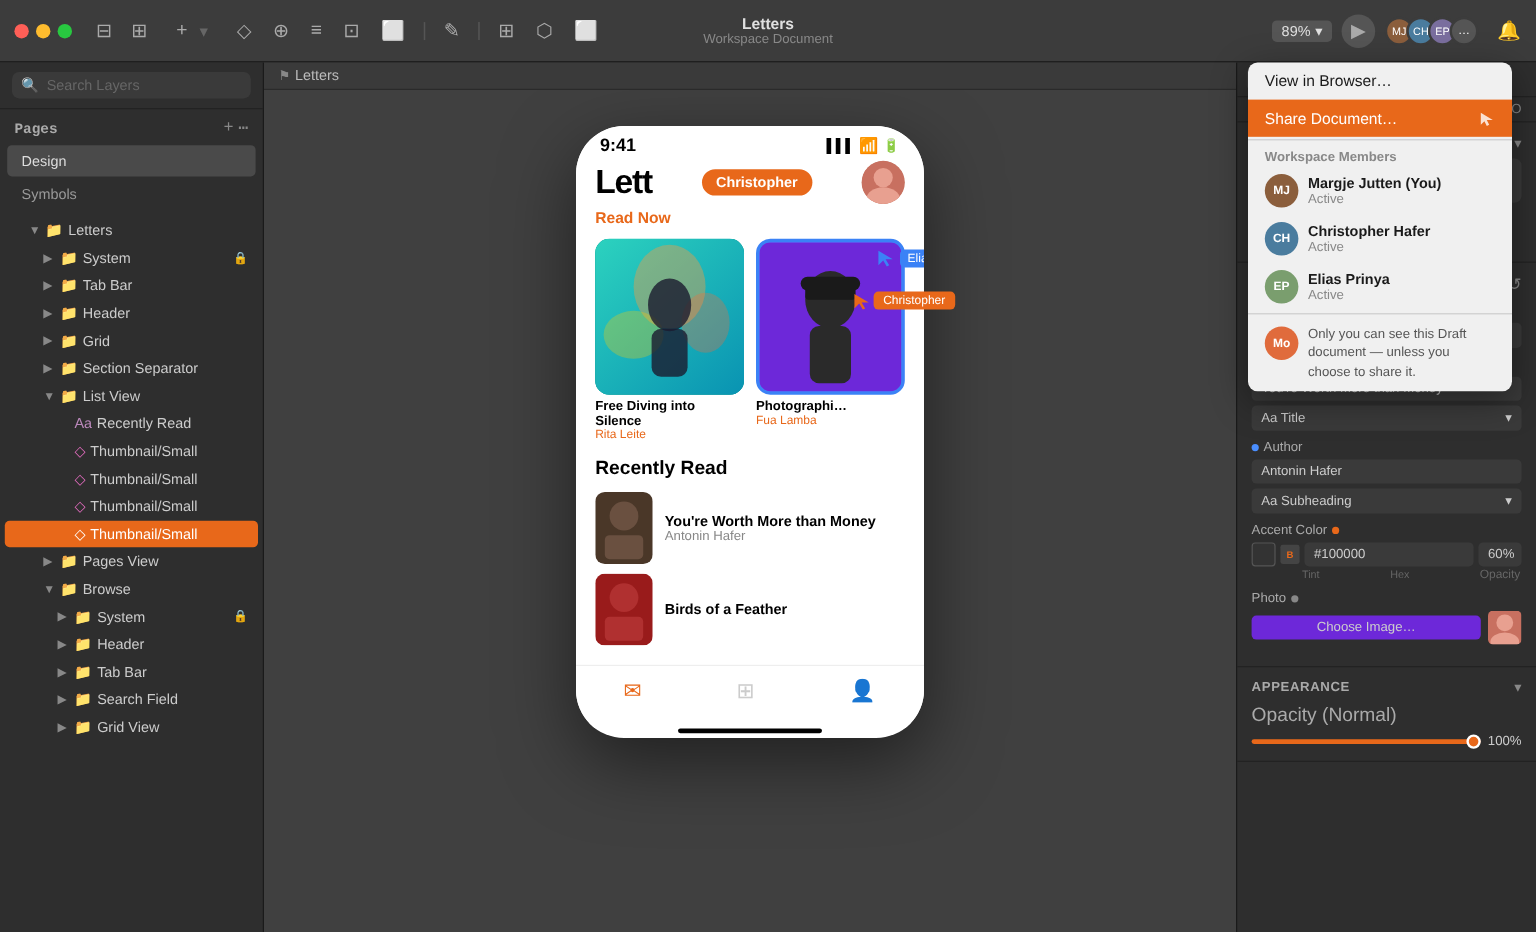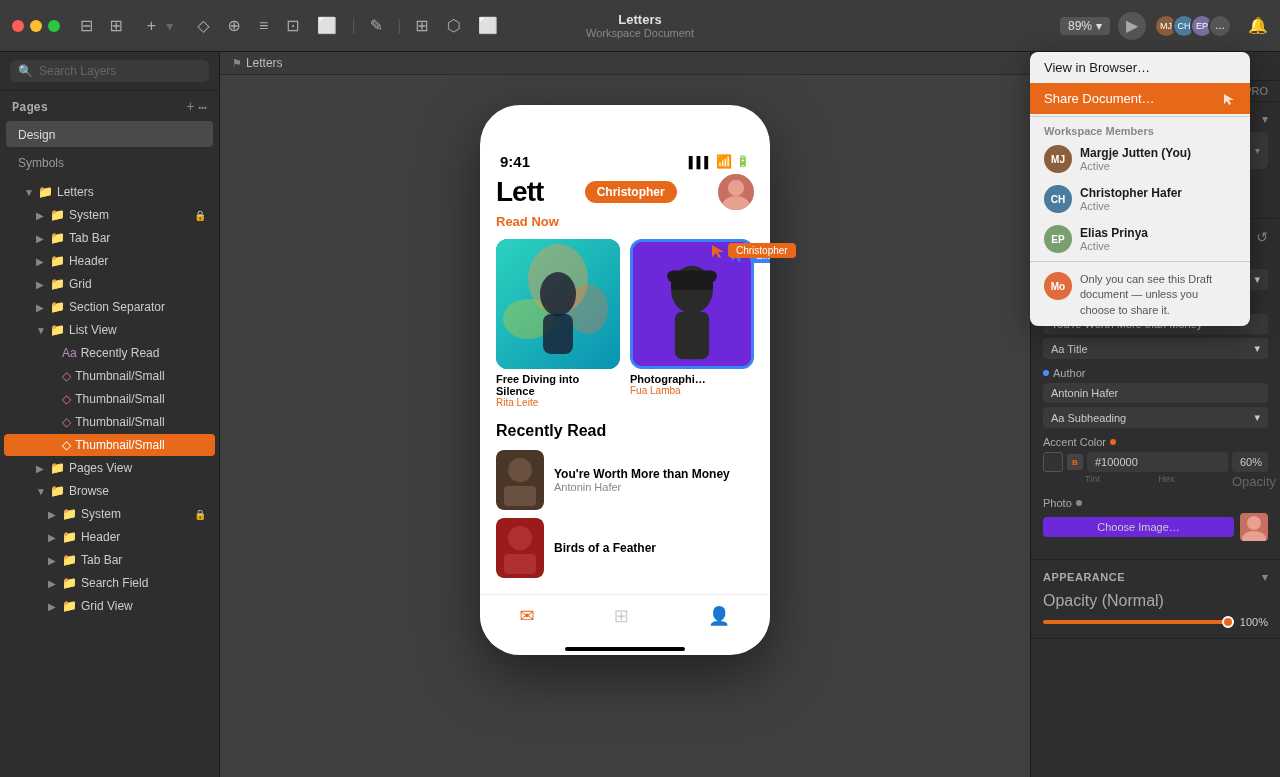--- a/index.html
+++ b/index.html
@@ -64,21 +64,21 @@
 
     
     .canvas { flex: 1; background: #404040; display: flex; flex-direction: column; overflow: hidden; position: relative; }
     .canvas-breadcrumb { background: #3a3a3a; padding: 4px 12px; border-bottom: 1px solid #2a2a2a; display: flex; align-items: center; gap: 4px; }
     .breadcrumb-icon { color: #888; font-size: 11px; }
     .breadcrumb-text { color: #bbb; font-size: 12px; }
     .canvas-content { flex: 1; display: flex; align-items: flex-start; justify-content: center; padding: 20px; overflow: auto; position: relative; }
 
     
     .phone { background: #fff; border-radius: 40px; width: 290px; box-shadow: 0 20px 60px rgba(0,0,0,0.5); overflow: hidden; position: relative; margin-top: 10px; }
-    .phone-status { background: #fff; padding: 8px 20px 4px; display: flex; align-items: center; justify-content: space-between; margin-top: 40px; }
+    .phone-status { background: #fff; padding: 8px 20px 4px; display: flex; align-items: center; justify-content: space-between; }
     .status-time { font-size: 15px; font-weight: 700; color: #000; }
     .status-icons { display: flex; align-items: center; gap: 4px; }
     .status-icon { color: #000; font-size: 11px; }
     .phone-content { padding: 0 16px 16px; background: #fff; }
     .app-header { display: flex; align-items: center; justify-content: space-between; margin-bottom: 12px; }
     .user-tag { background: #e8681a; border-radius: 20px; padding: 4px 12px; color: #fff; font-size: 12px; font-weight: 600; }
     .user-avatar { width: 36px; height: 36px; border-radius: 50%; background: #c87; overflow: hidden; display: flex; align-items: center; justify-content: center; }
     .read-now { color: #e8681a; font-size: 13px; font-weight: 600; margin-top: -8px; margin-bottom: 10px; }
 
     .book-cards { display: flex; gap: 10px; margin-bottom: 14px; }
@@ -99,21 +99,21 @@
 
     .phone-tabs { background: #fff; display: flex; justify-content: space-around; padding: 10px 0 20px; border-top: 1px solid #eee; }
     .tab-icon { color: #e8681a; font-size: 18px; }
     .tab-icon.inactive { color: #ccc; }
     .home-indicator { width: 120px; height: 4px; background: #000; border-radius: 2px; margin: 0 auto 4px; }
 
     
     .right-panel { width: 250px; background: #2e2e2e; border-left: 1px solid #1a1a1a; display: flex; flex-direction: column; overflow-y: auto; flex-shrink: 0; }
 
     
-    .dropdown-menu { position: absolute; top: 52px; right: 30px; background: #f0f0f0; border-radius: 8px; box-shadow: 0 8px 30px rgba(0,0,0,0.4); width: 220px; z-index: 100; overflow: hidden; }
+    .dropdown-menu { position: absolute; top: 52px; right: 20px; background: #f0f0f0; border-radius: 8px; box-shadow: 0 8px 30px rgba(0,0,0,0.4); width: 220px; z-index: 100; overflow: hidden; }
     .menu-item { padding: 8px 14px; font-size: 13px; color: #1a1a1a; cursor: pointer; display: flex; align-items: center; justify-content: space-between; }
     .menu-item.active { background: #e8681a; color: #fff; }
     .menu-divider { height: 1px; background: #ccc; margin: 2px 0; }
     .menu-section-label { padding: 6px 14px 2px; font-size: 11px; color: #888; font-weight: 600; }
     .workspace-member { display: flex; align-items: center; gap: 8px; padding: 6px 14px; }
     .member-av { width: 28px; height: 28px; border-radius: 50%; display: flex; align-items: center; justify-content: center; font-size: 10px; color: #fff; font-weight: 600; }
     .member-info { flex: 1; }
     .member-name { font-size: 12px; color: #1a1a1a; font-weight: 600; }
     .member-status { font-size: 11px; color: #888; }
     .draft-notice { display: flex; align-items: flex-start; gap: 8px; padding: 8px 14px; }
@@ -582,21 +582,21 @@
           <div style="width:20px;height:20px;border-radius:3px;background:#333;border:1px solid #555;flex-shrink:0;"></div>
           <div style="background:#444;width:16px;height:16px;border-radius:2px;display:flex;align-items:center;justify-content:center;flex-shrink:0;">
             <span style="font-size:8px;color:#e8681a;font-weight:700;">B</span>
           </div>
           <div class="input-field" style="flex:1;">#100000</div>
           <div class="input-field" style="width:36px;">60%</div>
         </div>
         <div style="display:flex;gap:2px;margin-top:2px;">
           <span style="font-size:9px;color:#666;margin-left:42px;flex:1;">Tint</span>
           <span style="font-size:9px;color:#666;flex:1;">Hex</span>
-          <span style="font-size:13px;color:#666;width:36px;">Opacity</span>
+          <span style="font-size:10px;color:#666;width:36px;text-align:center;">Opacity</span>
         </div>
       </div>
 
       <div class="override-field">
         <div class="override-row">
           <span class="override-name">
             <span>Photo</span>
             <span class="override-dot"></span>
           </span>
         </div>

